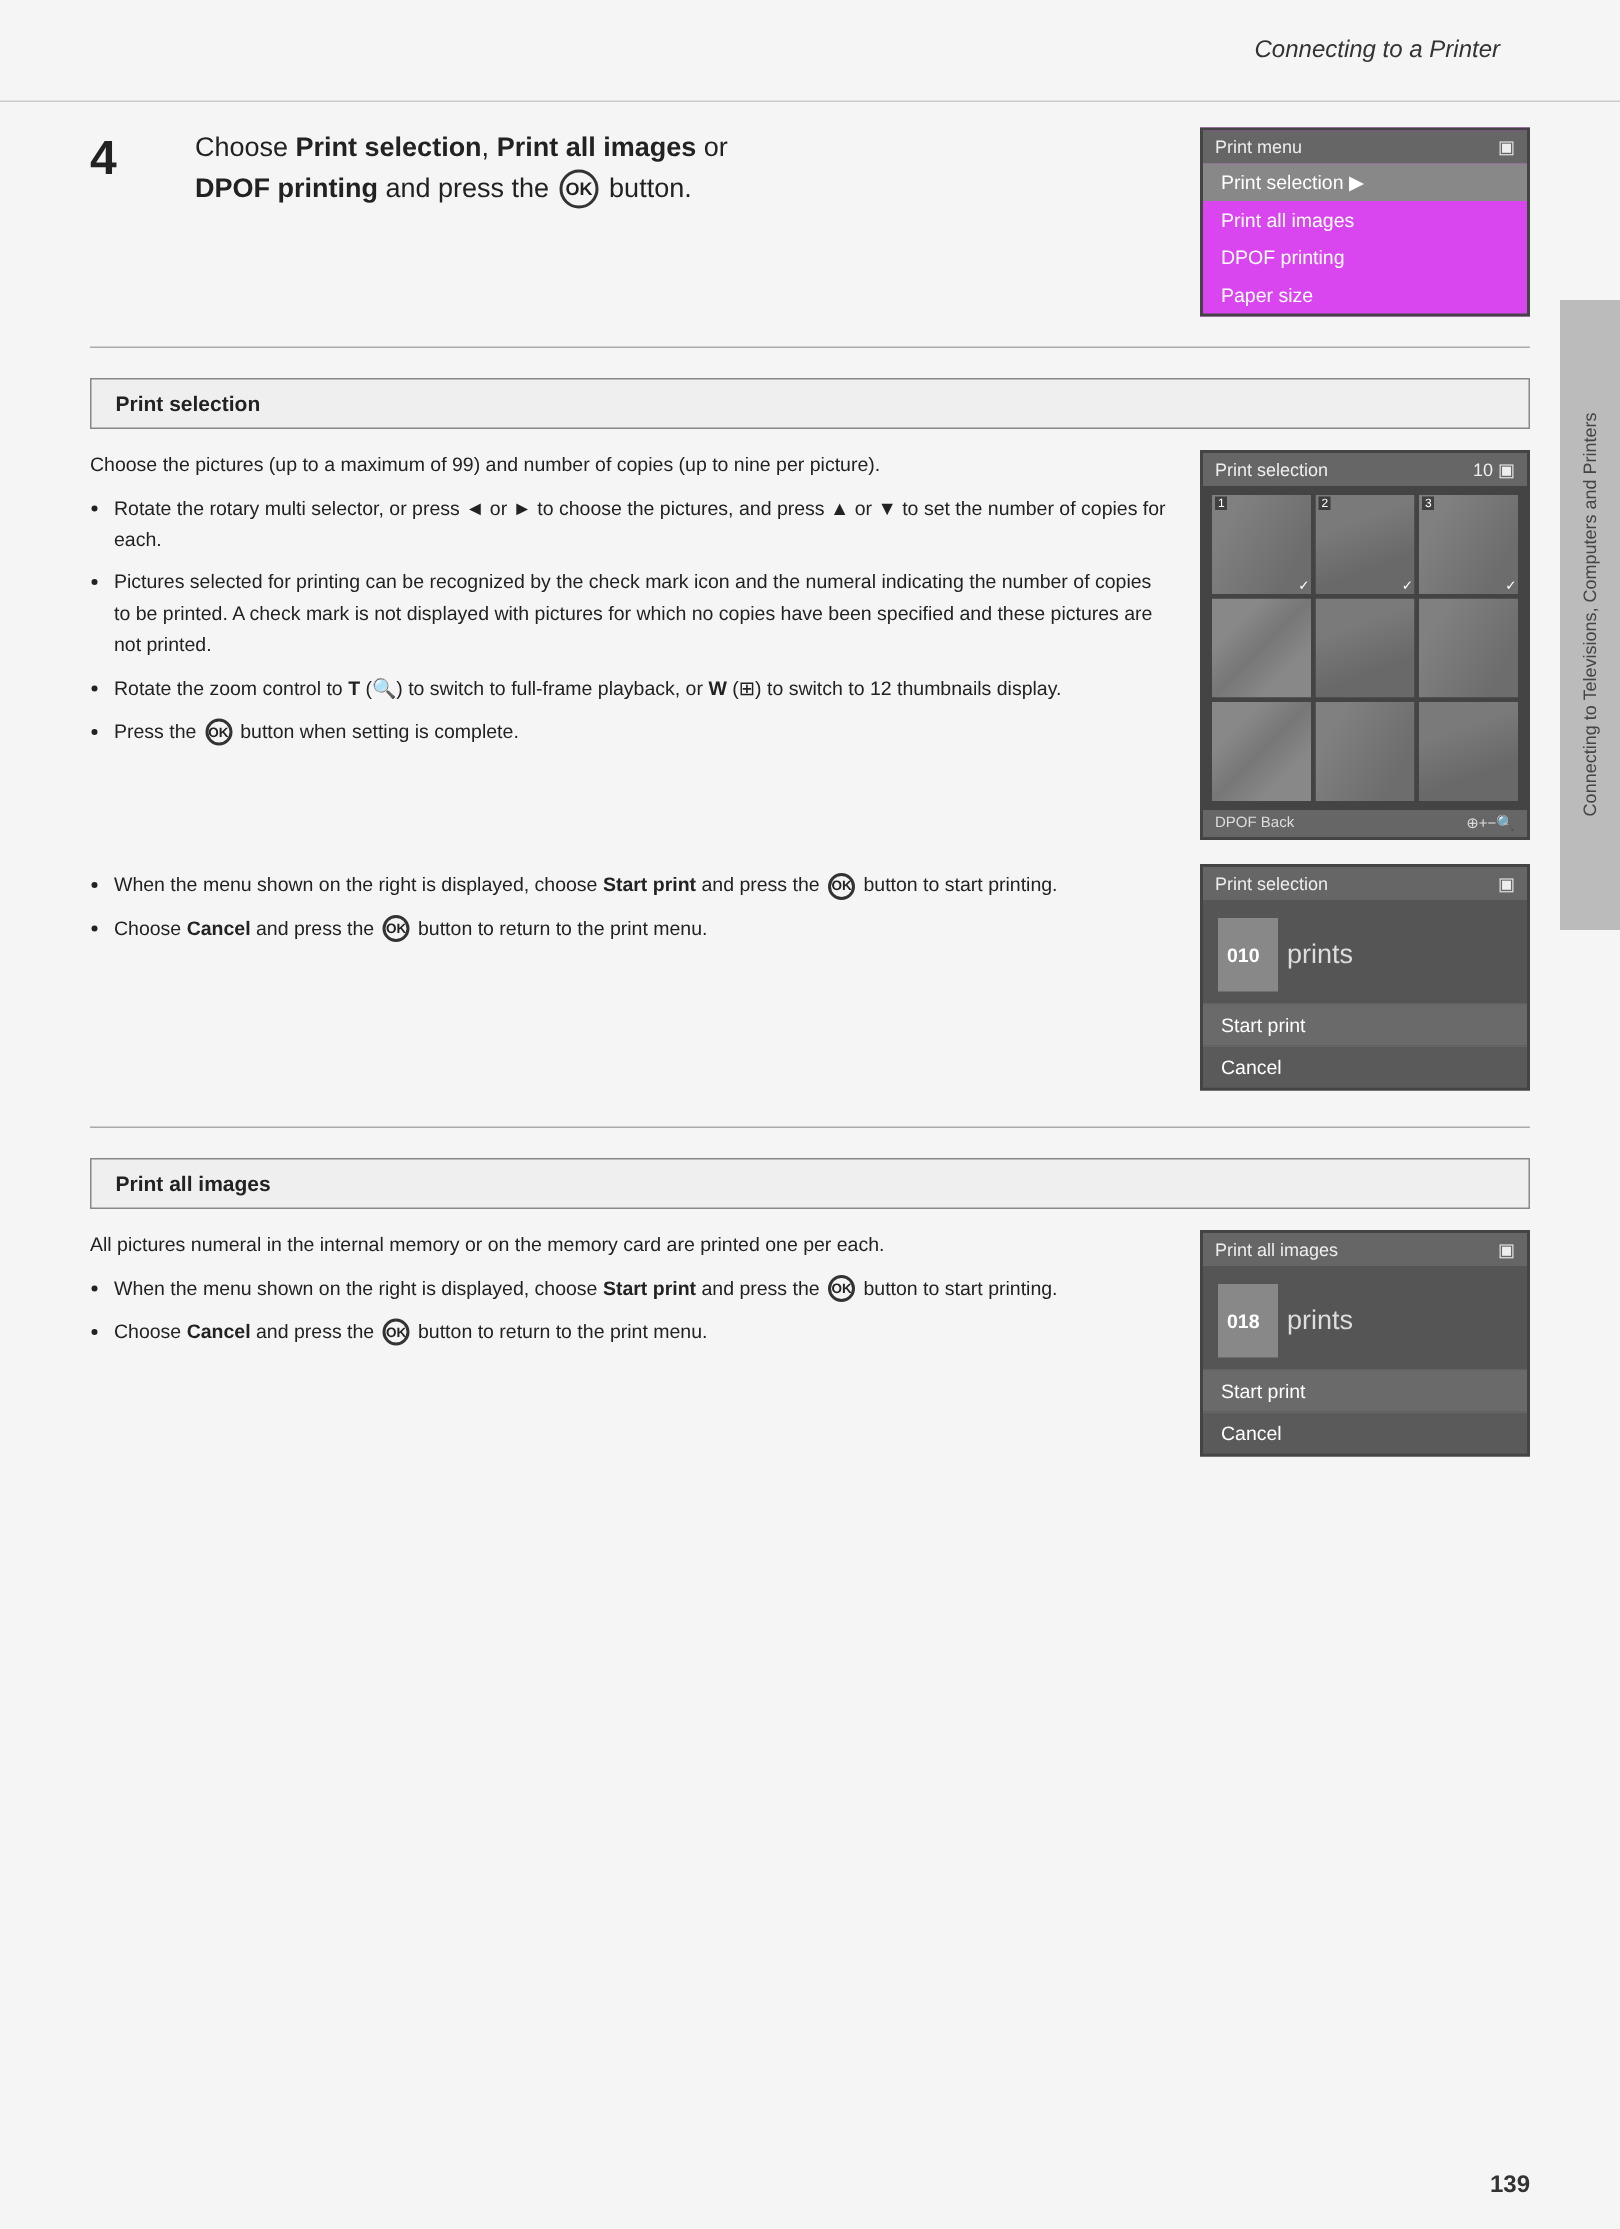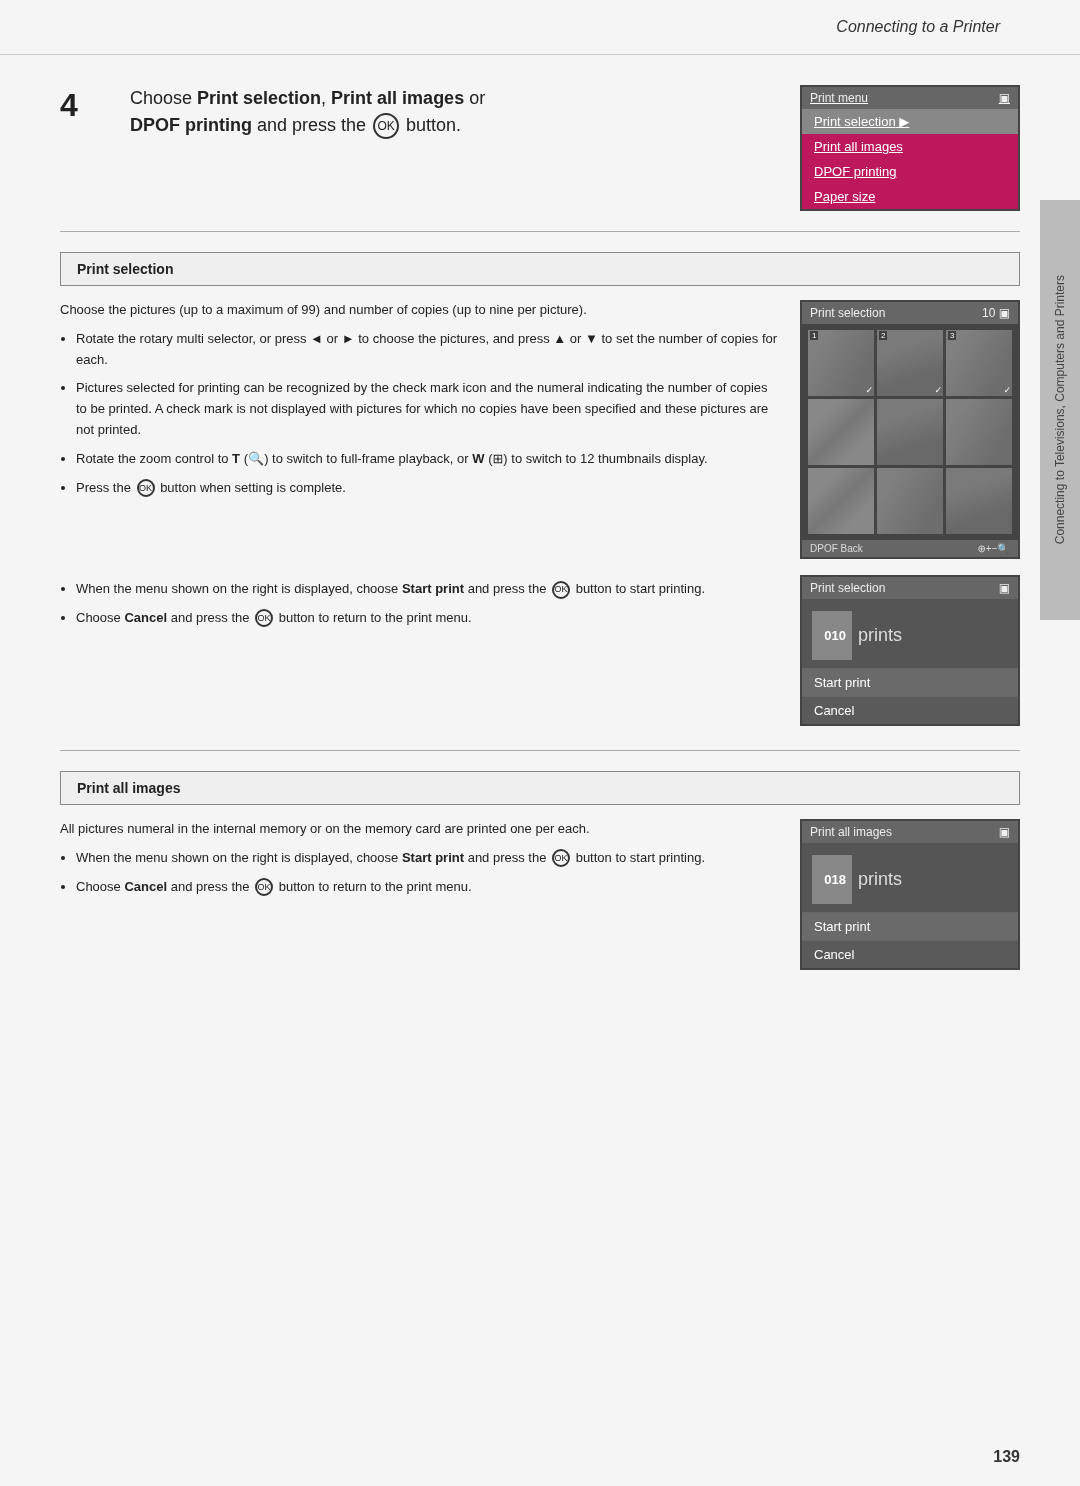--- a/index.html
+++ b/index.html
@@ -20,21 +20,21 @@
       position: relative;
       overflow: hidden;
     }
 
     
     .top-header {
       position: absolute;
       top: 0;
       left: 0;
       right: 0;
-      height: 55px;
+      height: 68px;
       display: flex;
       align-items: center;
       justify-content: flex-end;
       padding-right: 80px;
       border-bottom: 1px solid #ccc;
     }
 
     .top-header-title {
       font-size: 16px;
       font-style: italic;
@@ -98,34 +98,33 @@
 
     .ok-button {
       display: inline-flex;
       align-items: center;
       justify-content: center;
       width: 26px;
       height: 26px;
       border: 2.5px solid #333;
       border-radius: 50%;
       font-size: 12px;
-      font-weight: normal;
+      font-weight: bold;
       vertical-align: middle;
       margin: 0 2px;
     }
 
     
     .camera-screen {
-      background: #be185d;
+      background: #d946ef;
       color: #fff;
       width: 220px;
       min-width: 220px;
       border: 2px solid #444;
       font-size: 12px;
-      text-decoration: underline;
     }
 
     .camera-screen .screen-header {
       background: #666;
       padding: 4px 8px;
       display: flex;
       justify-content: space-between;
       align-items: center;
       font-size: 12px;
       color: #eee;
@@ -274,21 +273,21 @@
       gap: 6px;
     }
 
     .prints-badge {
       background: #888;
       color: #fff;
       padding: 17px 6px;
       font-size: 13px;
       font-weight: bold;
       min-width: 40px;
-      text-align: right;
+      text-align: left;
     }
 
     .prints-label {
       font-size: 18px;
       color: #ddd;
     }
 
     .confirm-screen .action-item {
       padding: 6px 12px;
       font-size: 13px;

